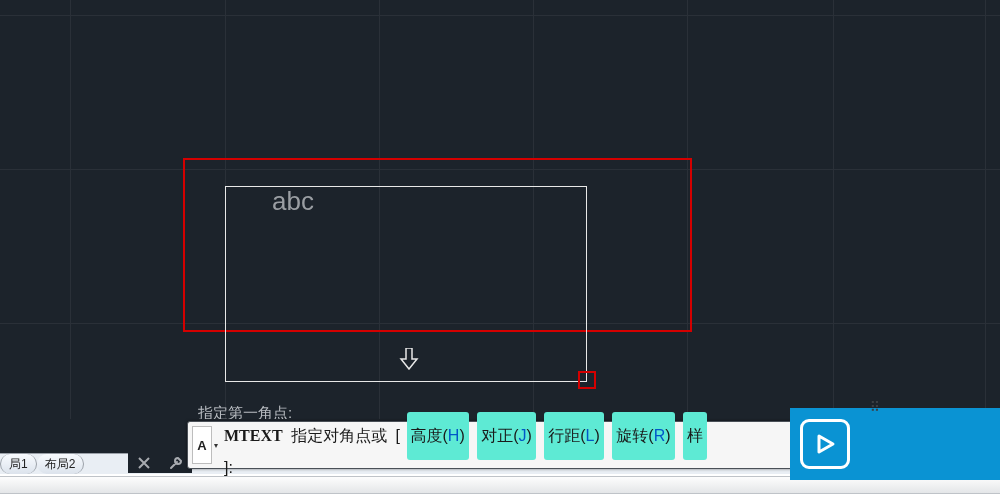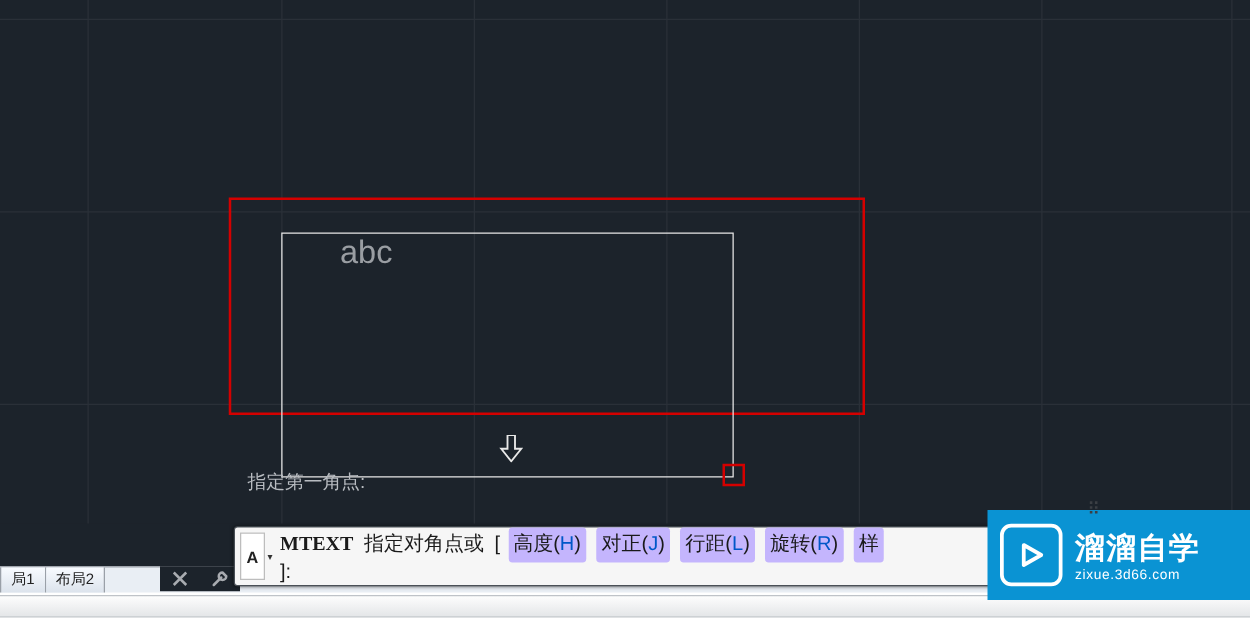--- a/index.html
+++ b/index.html
@@ -100,23 +100,23 @@
     flex: 1;
     font-size: 16px;
     color: #1a1a1a;
     white-space: nowrap;
     display: flex;
     align-items: center;
   }
   .cmd-text .bold { font-weight: 700; font-family: Liberation Serif, serif; }
   .cmd-text .opt {
     display: inline-block;
-    background: #c4b5fd;
+    background: #5eead4;
     border-radius: 3px;
-    padding: 4px 4px;
+    padding: 14px 4px;
     margin: 0 2px;
   }
   .cmd-text .opt .key { color: #0057c8; }
   .cmd-arrows {
     display:flex;
     flex-direction:column;
     font-size:10px;
     color:#555;
     margin-left:4px;
     line-height:10px;
@@ -132,21 +132,22 @@
     display: flex;
     align-items: stretch;
     font-size: 12px;
     color: #222;
   }
   .tab {
     border-right: 1px solid #9aa0a8;
     background: linear-gradient(#f8fbff, #dce3ec);
     padding: 2px 8px;
     display: flex;
-    align-items: flex-end;
+    align-items: center;
+    border-radius: 10px;
   }
   .tab.partial { border-left:1px solid #9aa0a8; }
   .status-area {
     position: absolute;
     left: 128px;
     top: 453px;
     width: 64px;
     height: 20px;
     background: #1c232b;
     display: flex;
@@ -240,21 +241,21 @@
   <div class="text-abc" style="left:232px; top:186px;margin-left:40px;">abc</div>
 
   <div class="arrow-down" style="left:399px; top:348px;">
     <svg width="20" height="22" viewBox="0 0 20 22">
       <path d="M7 0 H13 V11 H18 L10 21 L2 11 H7 Z" fill="none" stroke="#e8e8e8" stroke-width="1.5"></path>
     </svg>
   </div>
 
   <div class="cursor-square" style="left:578px; top:371px;"></div>
 
-  <div class="hint-text" style="left:198px; top:376px;">指定第一角点:</div>
+  <div class="hint-text" style="left:198px; top:404px;">指定第一角点:</div>
 </div>
 
 <div class="cmdline-wrap">
   <div class="cmd-a-icon">
     <span>A</span>
   </div>
   <span class="cmd-a-menu-tri">▾</span>
   <div class="cmd-text" style="margin-left:6px; flex-direction:column; align-items:flex-start; line-height:20px;">
     <div>
       <span class="bold">MTEXT</span>
@@ -297,17 +298,13 @@
 </div>
 
 <div class="floating-hands">⠿</div>
 
 <div class="watermark">
   <div class="wm-icon">
     <svg width="24" height="24" viewBox="0 0 24 24">
       <path d="M6 4 L20 12 L6 20 Z" fill="none" stroke="#fff" stroke-width="3" stroke-linejoin="round"></path>
     </svg>
   </div>
-  <div class="wm-text">
-    <span class="line1">溜溜自学</span>
-    <span class="line2">zixue.3d66.com</span>
-  </div>
 </div>
 
 </body></html>

